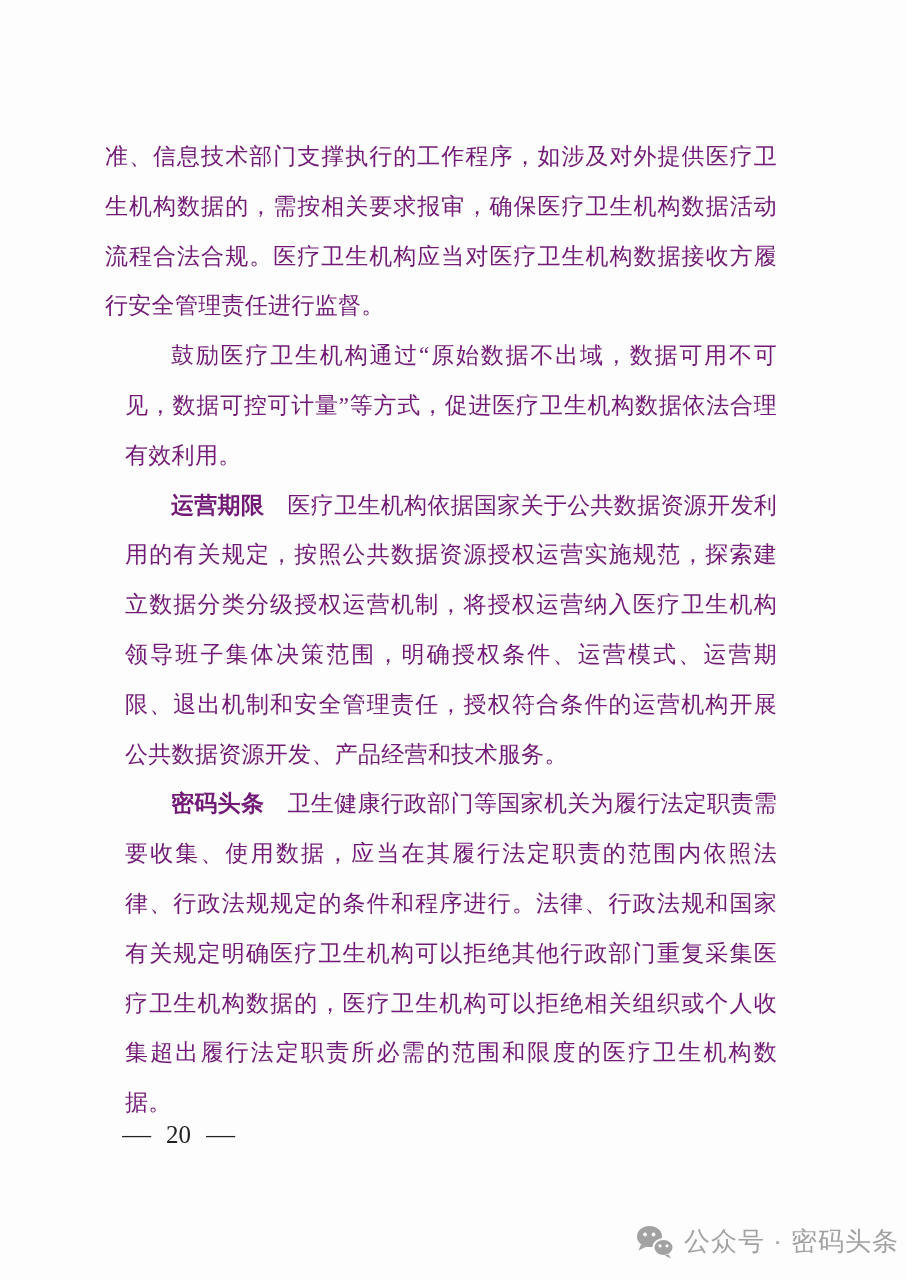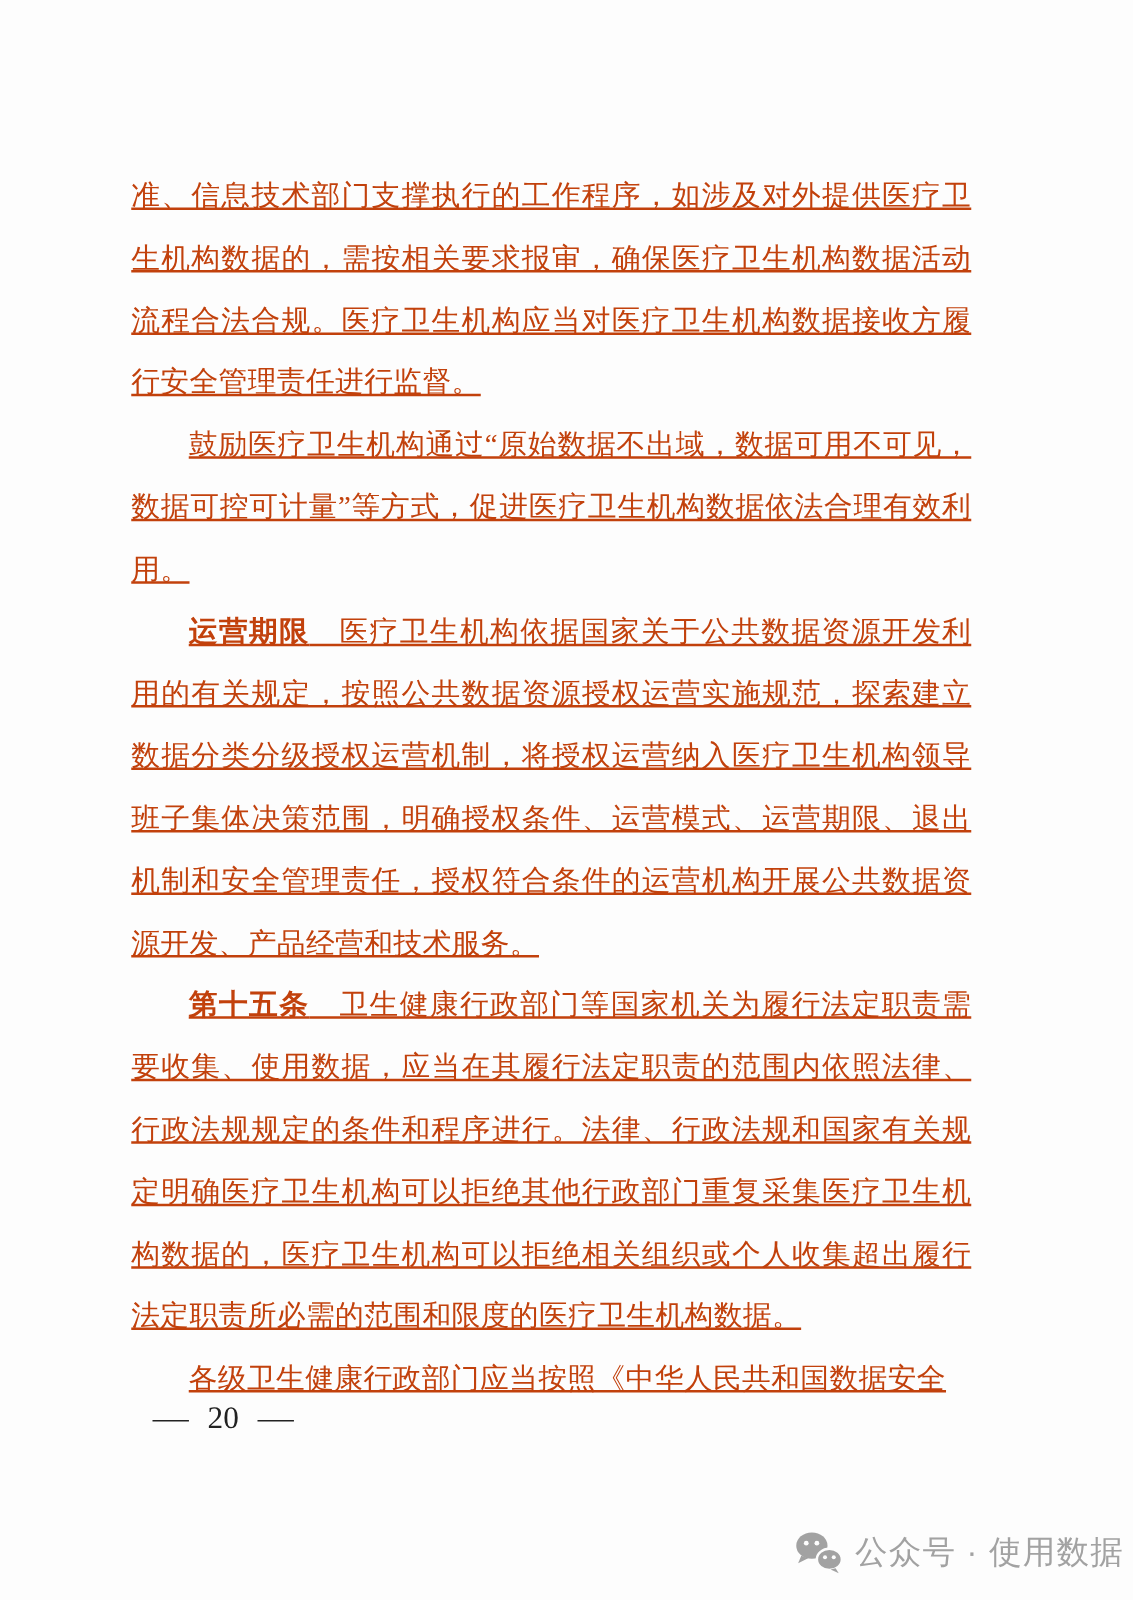--- a/index.html
+++ b/index.html
@@ -30,20 +30,21 @@
     color: #1e1e1e;
     text-align: justify;
     letter-spacing: 0.3px;
   }
   .doc-body p {
     margin: 0;
     padding: 0;
   }
   .doc-body p.indent {
     text-indent: 2em;
+    margin-left: 20px;
   }
   .doc-body span.bold {
     font-weight: 700;
   }
   
   .page-footer {
     position: absolute;
     left: 124px;
     top: 1121px;
     display: flex;
@@ -76,26 +77,25 @@
     display: inline-flex;
     width: 38px;
     height: 34px;
   }
 </style>
 </head>
 <body style="background: rgb(253, 253, 253);">
 
 <div class="page">
 
-  <main class="doc-body" style="color: #c2410c; text-decoration: underline;">
+  <main class="doc-body" style="color: #701a75;">
       <p class=""><span>准、信息技术部门支撑执行的工作程序，如涉及对外提供医疗卫生机构数据的，需按相关要求报审，确保医疗卫生机构数据活动流程合法合规。医疗卫生机构应当对医疗卫生机构数据接收方履行安全管理责任进行监督。</span></p>
       <p class="indent"><span>鼓励医疗卫生机构通过“原始数据不出域，数据可用不可见，数据可控可计量”等方式，促进医疗卫生机构数据依法合理有效利用。</span></p>
       <p class="indent"><span class="bold">运营期限</span><span>　医疗卫生机构依据国家关于公共数据资源开发利用的有关规定，按照公共数据资源授权运营实施规范，探索建立数据分类分级授权运营机制，将授权运营纳入医疗卫生机构领导班子集体决策范围，明确授权条件、运营模式、运营期限、退出机制和安全管理责任，授权符合条件的运营机构开展公共数据资源开发、产品经营和技术服务。</span></p>
-      <p class="indent"><span class="bold">第十五条</span><span>　卫生健康行政部门等国家机关为履行法定职责需要收集、使用数据，应当在其履行法定职责的范围内依照法律、行政法规规定的条件和程序进行。法律、行政法规和国家有关规定明确医疗卫生机构可以拒绝其他行政部门重复采集医疗卫生机构数据的，医疗卫生机构可以拒绝相关组织或个人收集超出履行法定职责所必需的范围和限度的医疗卫生机构数据。</span></p>
-      <p class="indent"><span>各级卫生健康行政部门应当按照《中华人民共和国数据安全</span></p>
+      <p class="indent"><span class="bold">密码头条</span><span>　卫生健康行政部门等国家机关为履行法定职责需要收集、使用数据，应当在其履行法定职责的范围内依照法律、行政法规规定的条件和程序进行。法律、行政法规和国家有关规定明确医疗卫生机构可以拒绝其他行政部门重复采集医疗卫生机构数据的，医疗卫生机构可以拒绝相关组织或个人收集超出履行法定职责所必需的范围和限度的医疗卫生机构数据。</span></p>
     </main>
 
   <div class="page-footer">
     <span class="dash">—</span>
     <span class="num">20</span>
     <span class="dash">—</span>
   </div>
 
   <div class="watermark">
     <span class="wm-icon">
@@ -105,16 +105,16 @@
           <polygon points="5,19.5 2.5,25.5 10.5,21.5" fill="#a2a2a2"></polygon>
           <circle cx="9" cy="9.5" r="1.9" fill="#fdfdfd"></circle>
           <circle cx="17.5" cy="9.5" r="1.9" fill="#fdfdfd"></circle>
           <ellipse cx="27.5" cy="22.5" rx="10" ry="8.5" fill="#a2a2a2" stroke="#fdfdfd" stroke-width="2"></ellipse>
           <polygon points="32.5,29.5 35,33.5 28.5,30.5" fill="#a2a2a2"></polygon>
           <circle cx="24" cy="20.8" r="1.6" fill="#fdfdfd"></circle>
           <circle cx="31" cy="20.8" r="1.6" fill="#fdfdfd"></circle>
         </g>
       </svg>
     </span>
-    <span class="wm-text" style="color: rgb(162, 162, 162);">公众号 · 使用数据</span>
+    <span class="wm-text" style="color: rgb(162, 162, 162);">公众号 · 密码头条</span>
   </div>
 
 </div>
 
 </body></html>

